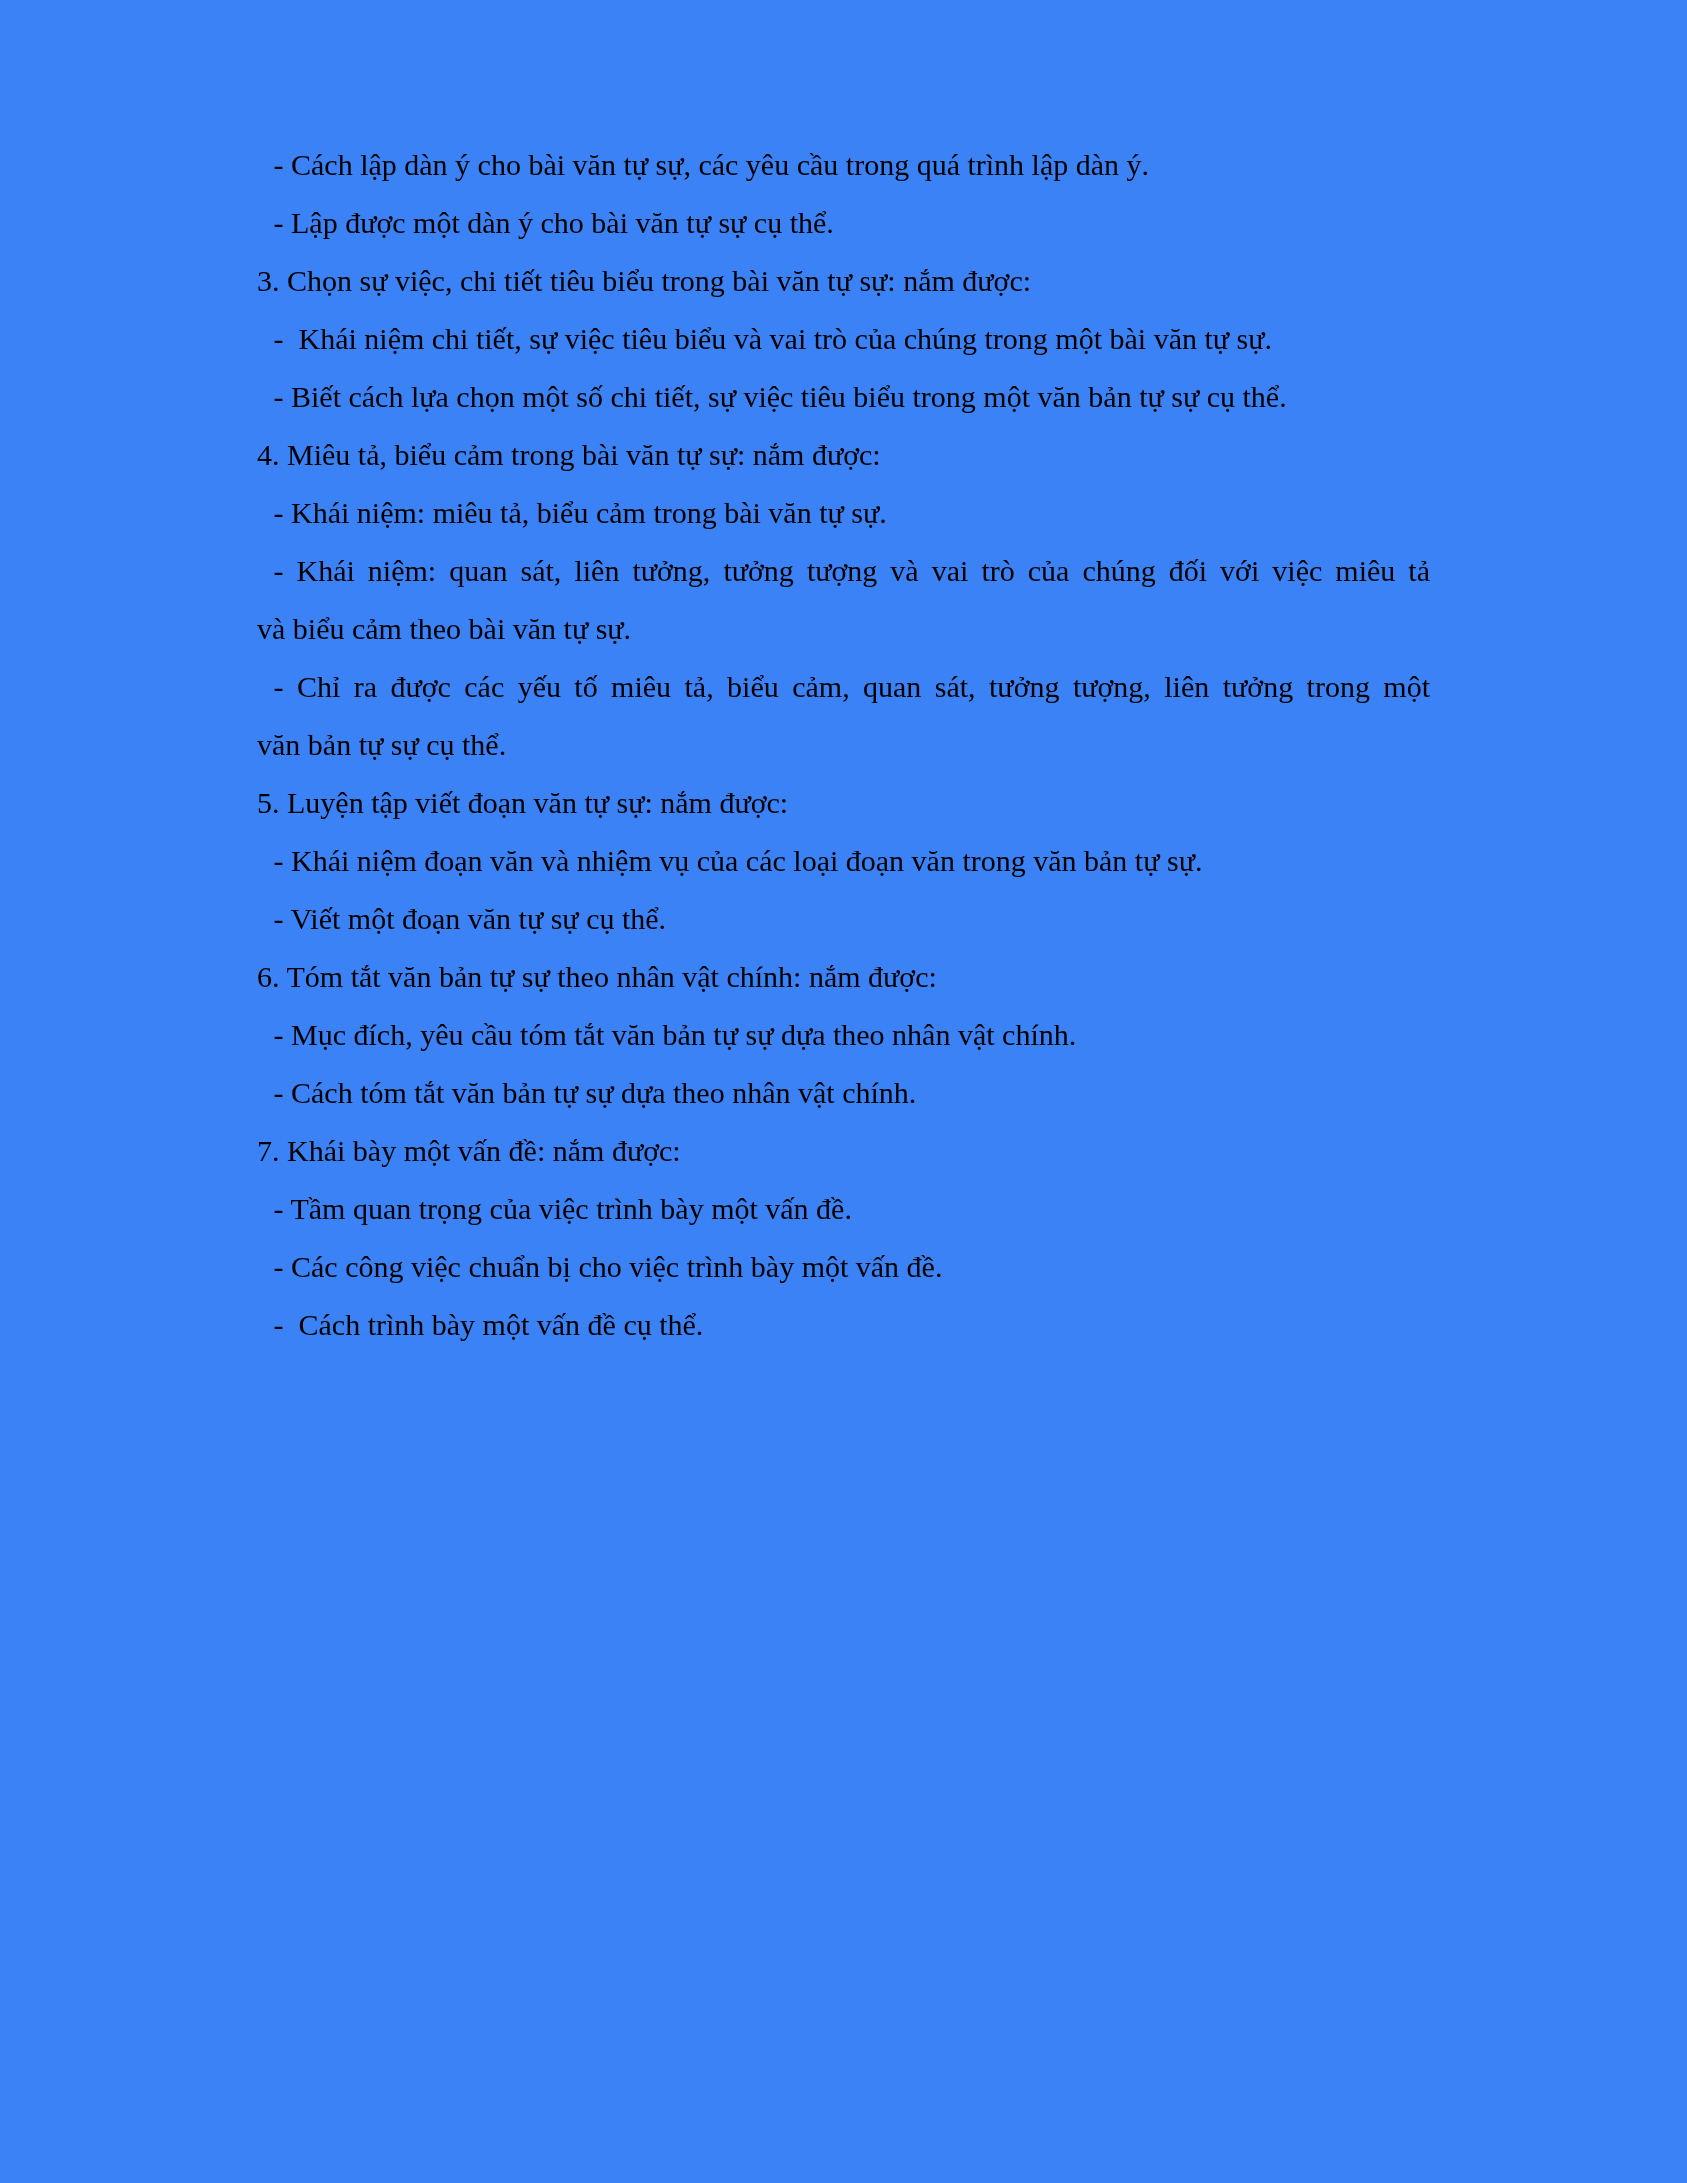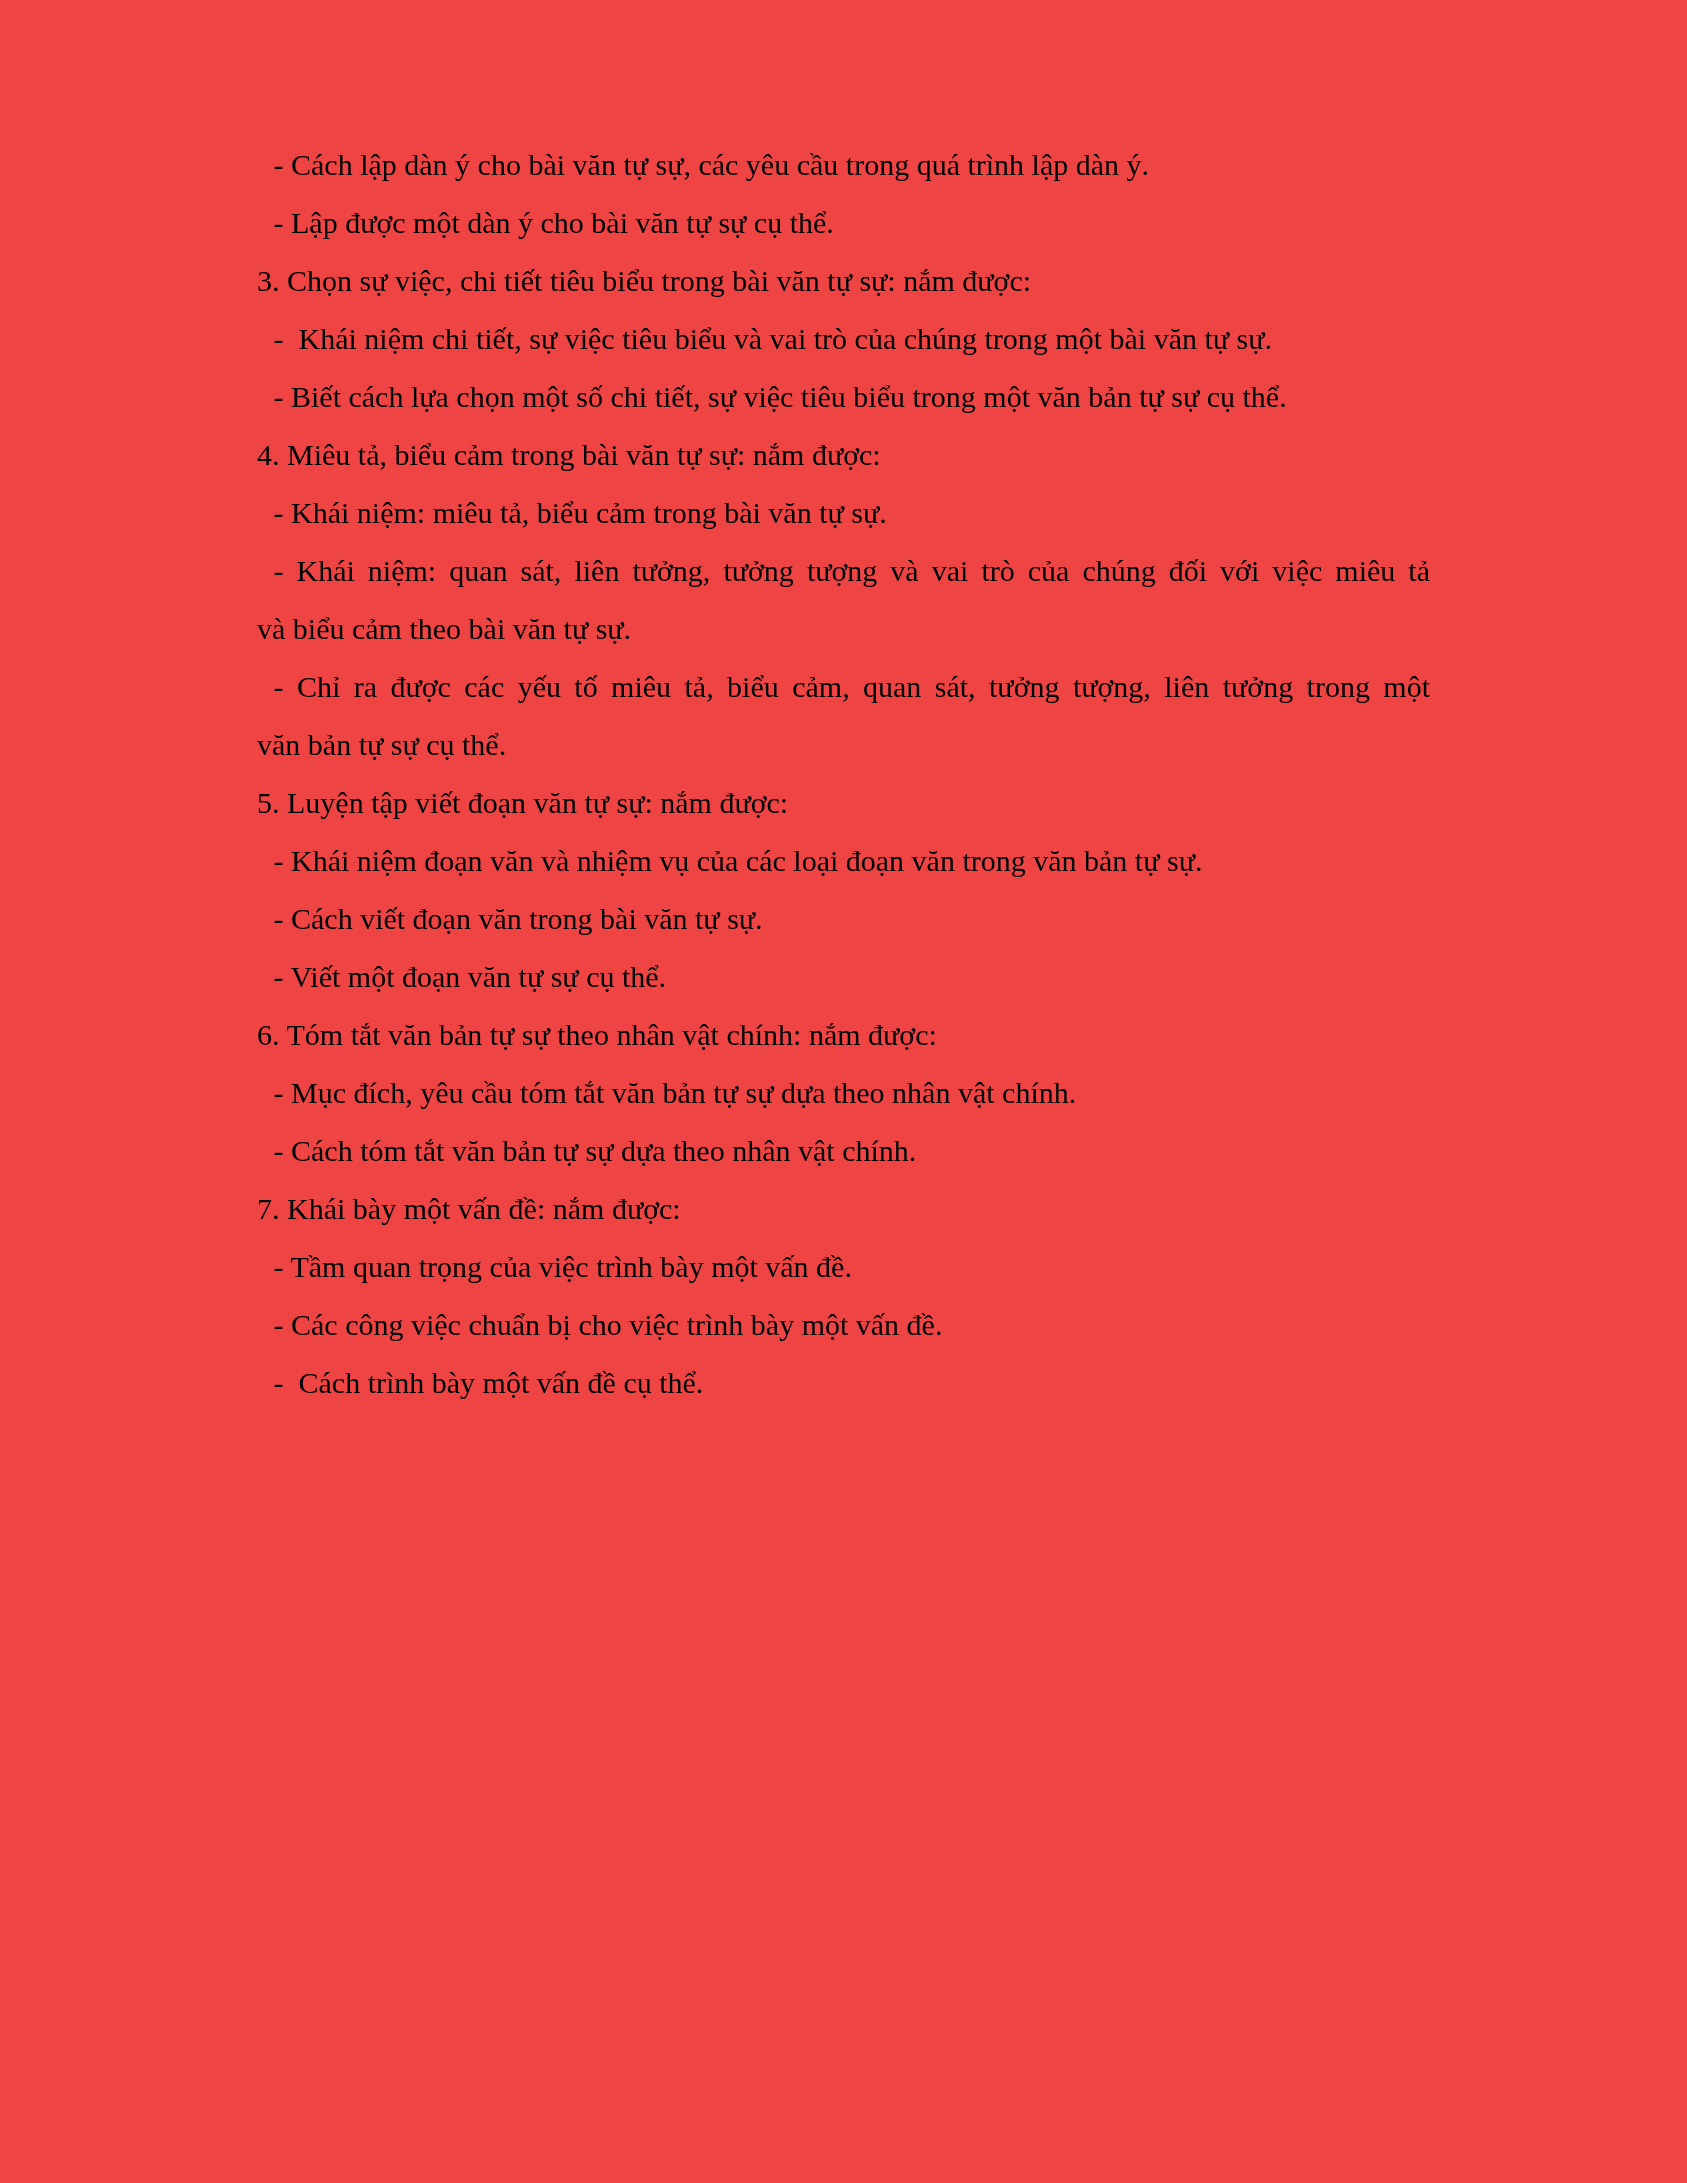--- a/index.html
+++ b/index.html
@@ -4,21 +4,21 @@
 <style>
   html, body {
     margin: 0;
     padding: 0;
     background: #ffffff;
   }
   .page {
     position: relative;
     width: 1687px;
     height: 2183px;
-    background: #ef4444;
+    background: #3b82f6;
     color: #000000;
     font-family: "Liberation Serif", "DejaVu Serif", serif;
     overflow: hidden;
   }
   .text-block {
     position: absolute;
     left: 257px;
     top: 136px;
     width: 1173px;
     font-size: 30px;
@@ -53,21 +53,20 @@
       <div class="line dash">-  Khái niệm chi tiết, sự việc tiêu biểu và vai trò của chúng trong một bài văn tự sự.</div>
       <div class="line dash">- Biết cách lựa chọn một số chi tiết, sự việc tiêu biểu trong một văn bản tự sự cụ thể.</div>
       <div class="line heading"><span>4. </span><span class="b">Miêu tả, biểu cảm trong bài văn tự sự</span><span>: nắm được:</span></div>
       <div class="line dash">- Khái niệm: miêu tả, biểu cảm trong bài văn tự sự.</div>
       <div class="line dash justify">- Khái niệm: quan sát, liên tưởng, tưởng tượng và vai trò của chúng đối với việc miêu tả</div>
       <div class="line cont">và biểu cảm theo bài văn tự sự.</div>
       <div class="line dash justify">- Chỉ ra được các yếu tố miêu tả, biểu cảm, quan sát, tưởng tượng, liên tưởng trong một</div>
       <div class="line cont">văn bản tự sự cụ thể.</div>
       <div class="line heading"><span>5. </span><span class="b">Luyện tập viết đoạn văn tự sự</span><span>: nắm được:</span></div>
       <div class="line dash">- Khái niệm đoạn văn và nhiệm vụ của các loại đoạn văn trong văn bản tự sự.</div>
-      <div class="line dash">- Cách viết đoạn văn trong bài văn tự sự.</div>
       <div class="line dash">- Viết một đoạn văn tự sự cụ thể.</div>
       <div class="line heading"><span>6. </span><span class="b">Tóm tắt văn bản tự sự theo nhân vật chính</span><span>: nắm được:</span></div>
       <div class="line dash">- Mục đích, yêu cầu tóm tắt văn bản tự sự dựa theo nhân vật chính.</div>
       <div class="line dash">- Cách tóm tắt văn bản tự sự dựa theo nhân vật chính.</div>
       <div class="line heading"><span>7. </span><span class="b">Khái bày một vấn đề</span><span>: nắm được:</span></div>
       <div class="line dash">- Tầm quan trọng của việc trình bày một vấn đề.</div>
       <div class="line dash">- Các công việc chuẩn bị cho việc trình bày một vấn đề.</div>
       <div class="line dash">-  Cách trình bày một vấn đề cụ thể.</div>
     </div>
 </div>

